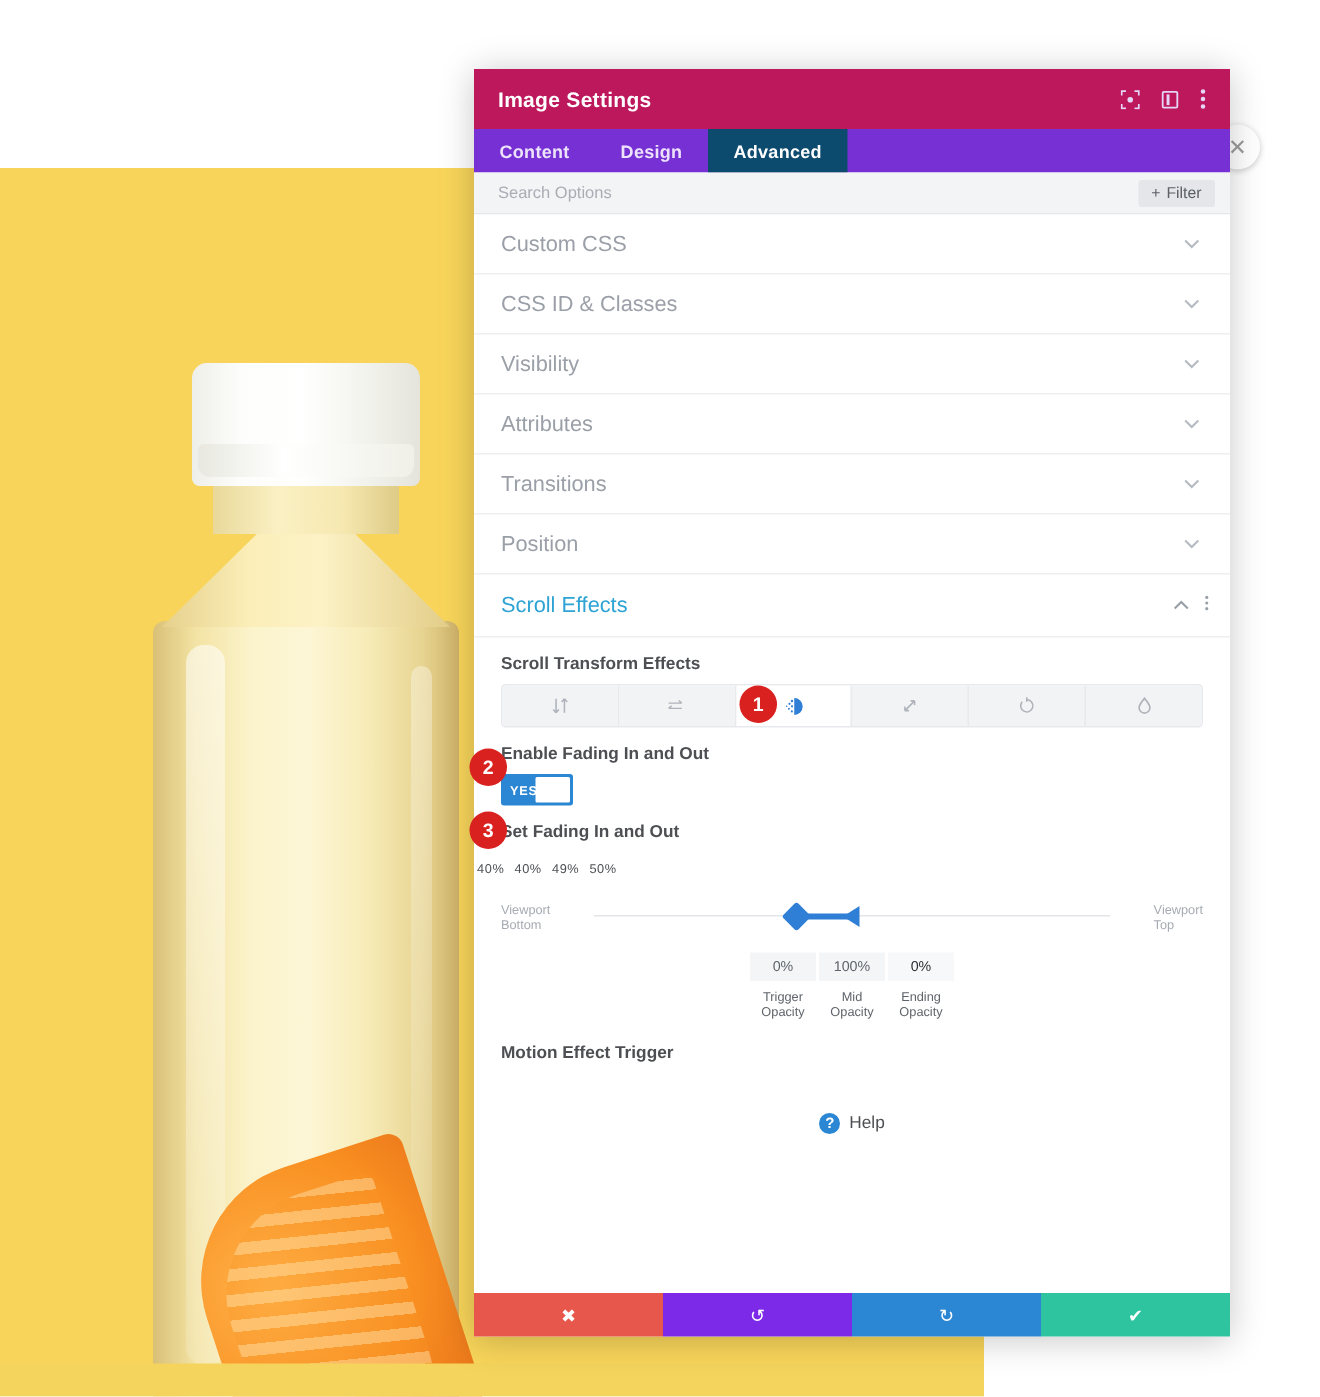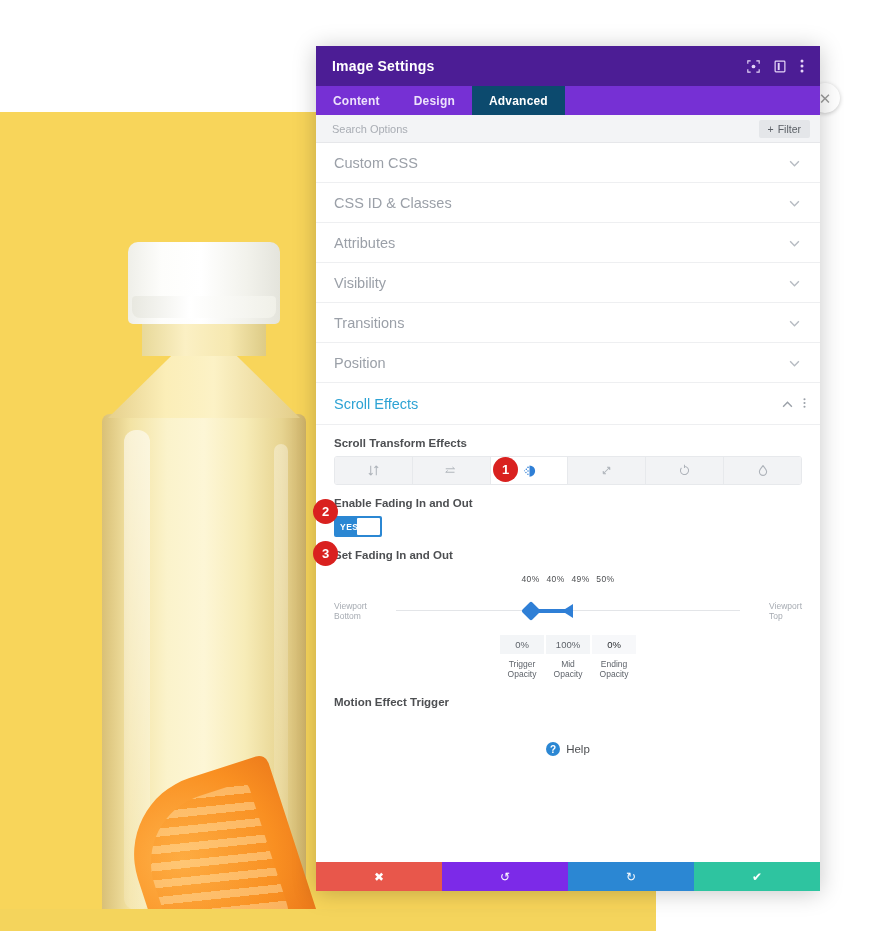--- a/index.html
+++ b/index.html
@@ -81,21 +81,21 @@
   }
 
   
   .panel {
     position: absolute; left: 316px; top: 46px; width: 504px; height: 845px;
     background: #ffffff; z-index: 5;
     box-shadow: 0 2px 22px rgba(0,0,0,.22);
     display: flex; flex-direction: column;
   }
   .panel-header {
-    height: 40px; background: #4c1d95; display: flex; align-items: center;
+    height: 40px; background: #be185d; display: flex; align-items: center;
     padding: 0 16px; flex: 0 0 40px;
   }
   .panel-title { color:#fff; font-size: 14px; font-weight: bold; letter-spacing:.2px; flex:1; }
   .header-icons { display:flex; align-items:center; gap: 14px; }
   .hicon { color:#e5d6f7; display:flex; align-items:center; }
   .hicon svg { display:block; }
 
   .tabs { height: 29px; background:#7630d4; display:flex; flex:0 0 29px; }
   .tab {
     padding: 0 17px; height: 29px; display:flex; align-items:center;
@@ -149,21 +149,21 @@
   .toggle {
     width:48px; height:21px; background:#2b87d3; border-radius:2px;
     display:flex; align-items:center; padding:2px; position:relative;
   }
   .toggle-text { color:#fff; font-size:8.5px; font-weight:bold; margin-left:4px; letter-spacing:.5px; }
   .toggle-knob { position:absolute; right:2px; top:2px; width:23px; height:17px; background:#fff; border-radius:1px; }
 
   
   .slider-wrap { position:relative; padding: 16px 18px 0 18px; height: 110px; }
   .slider-ticks {
-    position:absolute; left:0; right:0; top:6px; text-align:center;
+    position:absolute; left:0; right:0; top:6px; 
     font-size:8.5px; color:#4d4f52; letter-spacing:.4px;
   }
   .slider-ticks span { margin: 0 2px; }
   .slider-track-row { position:relative; margin-top:20px; height:14px; }
   .slider-line { position:absolute; left:62px; right:62px; top:6px; height:1px; background:#e3e5e8; }
   .slider-fill { position:absolute; left:198px; width:37px; top:5px; height:4px; background:#2f7fd6; border-radius:1px; }
   .handle-diamond {
     position:absolute; left:190px; top:0; width:14px; height:14px; background:#2f7fd6;
     transform: rotate(45deg); border-radius:2px;
   }
@@ -286,29 +286,29 @@
       </div>
       <div class="acc-row">
         <span class="acc-title">CSS ID &amp; Classes</span>
         <span class="chev">
           <svg width="11" height="7" viewBox="0 0 12 8" fill="none" stroke="currentColor" stroke-width="1.6">
               <path d="M1 1.5 6 6.5 11 1.5"></path>
             </svg>
         </span>
       </div>
       <div class="acc-row">
+        <span class="acc-title">Visibility</span>
+        <span class="chev">
+          <svg width="11" height="7" viewBox="0 0 12 8" fill="none" stroke="currentColor" stroke-width="1.6">
+              <path d="M1 1.5 6 6.5 11 1.5"></path>
+            </svg>
+        </span>
+      </div>
+      <div class="acc-row">
         <span class="acc-title">Attributes</span>
-        <span class="chev">
-          <svg width="11" height="7" viewBox="0 0 12 8" fill="none" stroke="currentColor" stroke-width="1.6">
-              <path d="M1 1.5 6 6.5 11 1.5"></path>
-            </svg>
-        </span>
-      </div>
-      <div class="acc-row">
-        <span class="acc-title">Visibility</span>
         <span class="chev">
           <svg width="11" height="7" viewBox="0 0 12 8" fill="none" stroke="currentColor" stroke-width="1.6">
               <path d="M1 1.5 6 6.5 11 1.5"></path>
             </svg>
         </span>
       </div>
       <div class="acc-row">
         <span class="acc-title">Transitions</span>
         <span class="chev">
           <svg width="11" height="7" viewBox="0 0 12 8" fill="none" stroke="currentColor" stroke-width="1.6">

